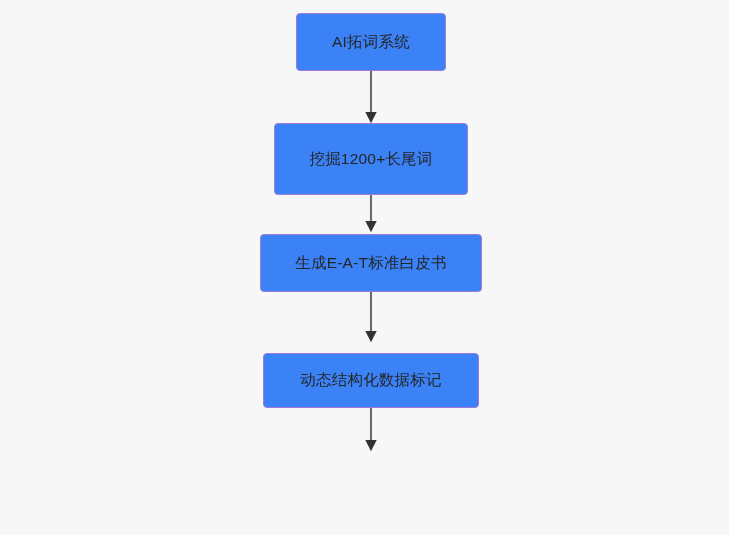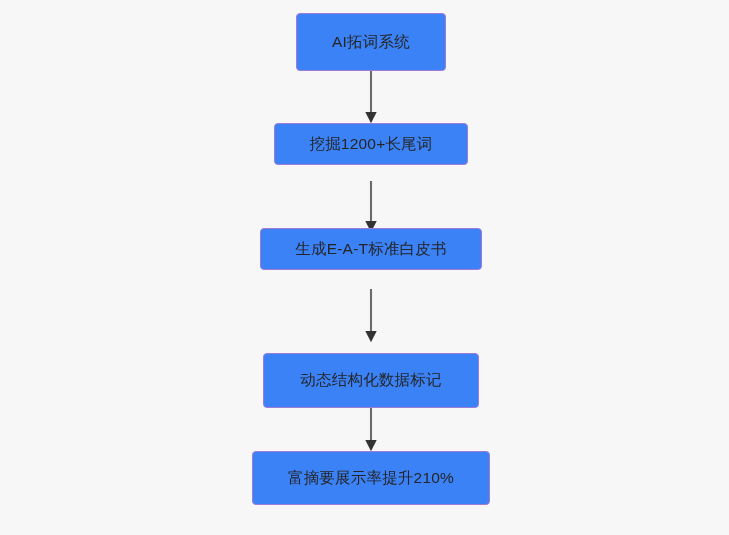--- a/index.html
+++ b/index.html
@@ -36,22 +36,22 @@
     justify-content: center;
   }
   .node-label {
     color: #252526;
     font-size: 15.5px;
     line-height: 1.2;
     letter-spacing: 0.2px;
     white-space: nowrap;
   }
   #node-1 { left: 296px; top: 13px;  width: 150px; height: 58px; }
-  #node-2 { left: 274px; top: 123px; width: 194px; height: 42px; }
-  #node-3 { left: 260px; top: 228px; width: 222px; height: 42px; }
+  #node-2 { left: 274px; top: 123px; width: 194px; height: 72px; }
+  #node-3 { left: 260px; top: 234px; width: 222px; height: 58px; }
   #node-4 { left: 263px; top: 342px; width: 216px; height: 55px; margin-top: 11px; }
   #node-5 { left: 252px; top: 451px; width: 238px; height: 54px; }
 </style>
 </head>
 <body>
 
 <div id="flowchart-canvas">
 
   <svg class="edge-layer" viewBox="0 0 729 535" width="729" height="535" xmlns="http://www.w3.org/2000/svg">
     <defs>
@@ -83,17 +83,14 @@
   </div>
 
   <div class="node" id="node-3">
     <span class="node-label">生成E-A-T标准白皮书</span>
   </div>
 
   <div class="node" id="node-4">
     <span class="node-label">动态结构化数据标记</span>
   </div>
 
-  <div class="node" id="node-5">
-    <span class="node-label">富摘要展示率提升210%</span>
-  </div>
 
 </div>
 
 </body></html>

